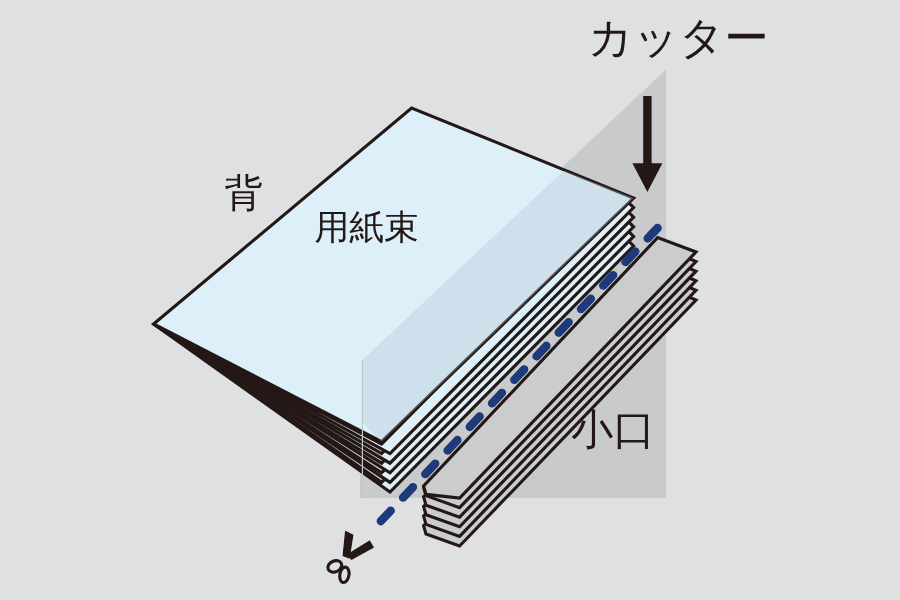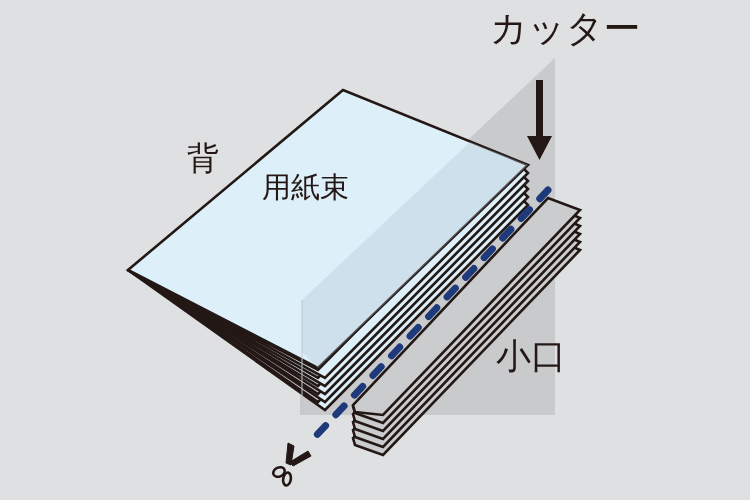--- a/index.html
+++ b/index.html
@@ -1,33 +1,33 @@
 <!DOCTYPE html>
 <html><head>
   <meta charset="utf-8">
   <style>
     html, body { margin: 0; padding: 0; }
     body {
       width: 750px; height: 500px; overflow: hidden;
       background: #dfe0e1;
       font-family: "DejaVu Sans", "Liberation Sans", sans-serif;
     }
-    .stage { position: relative; width: 750px; height: 440px; font-family: Liberation Mono, monospace; }
+    .stage { position: relative; width: 750px; height: 440px; }
     svg.art { position: absolute; left: 0; top: 0; }
     .label {
       position: absolute;
       color: #231815;
       white-space: nowrap;
       line-height: 1;
       letter-spacing: 0;
     }
     .lbl-cutter { left: 490px; top: 13px; font-size: 37px; font-weight: 300; }
     .lbl-spine  { left: 187px; top: 145px; font-size: 32px; }
     .lbl-paper  { left: 262px; top: 175px; font-size: 29px; }
-    .lbl-edge   { left: 496px; top: 342px; font-size: 35px; }
+    .lbl-edge   { left: 476px; top: 342px; font-size: 35px; }
   </style>
 </head>
 <body>
 
 <div class="stage">
 
   <svg class="art" width="750" height="500" viewBox="0 0 750 500">
 
     <polygon points="555,58 555,415 300,415 300,298" fill="#b7b8ba" opacity="0.55"></polygon>
 

